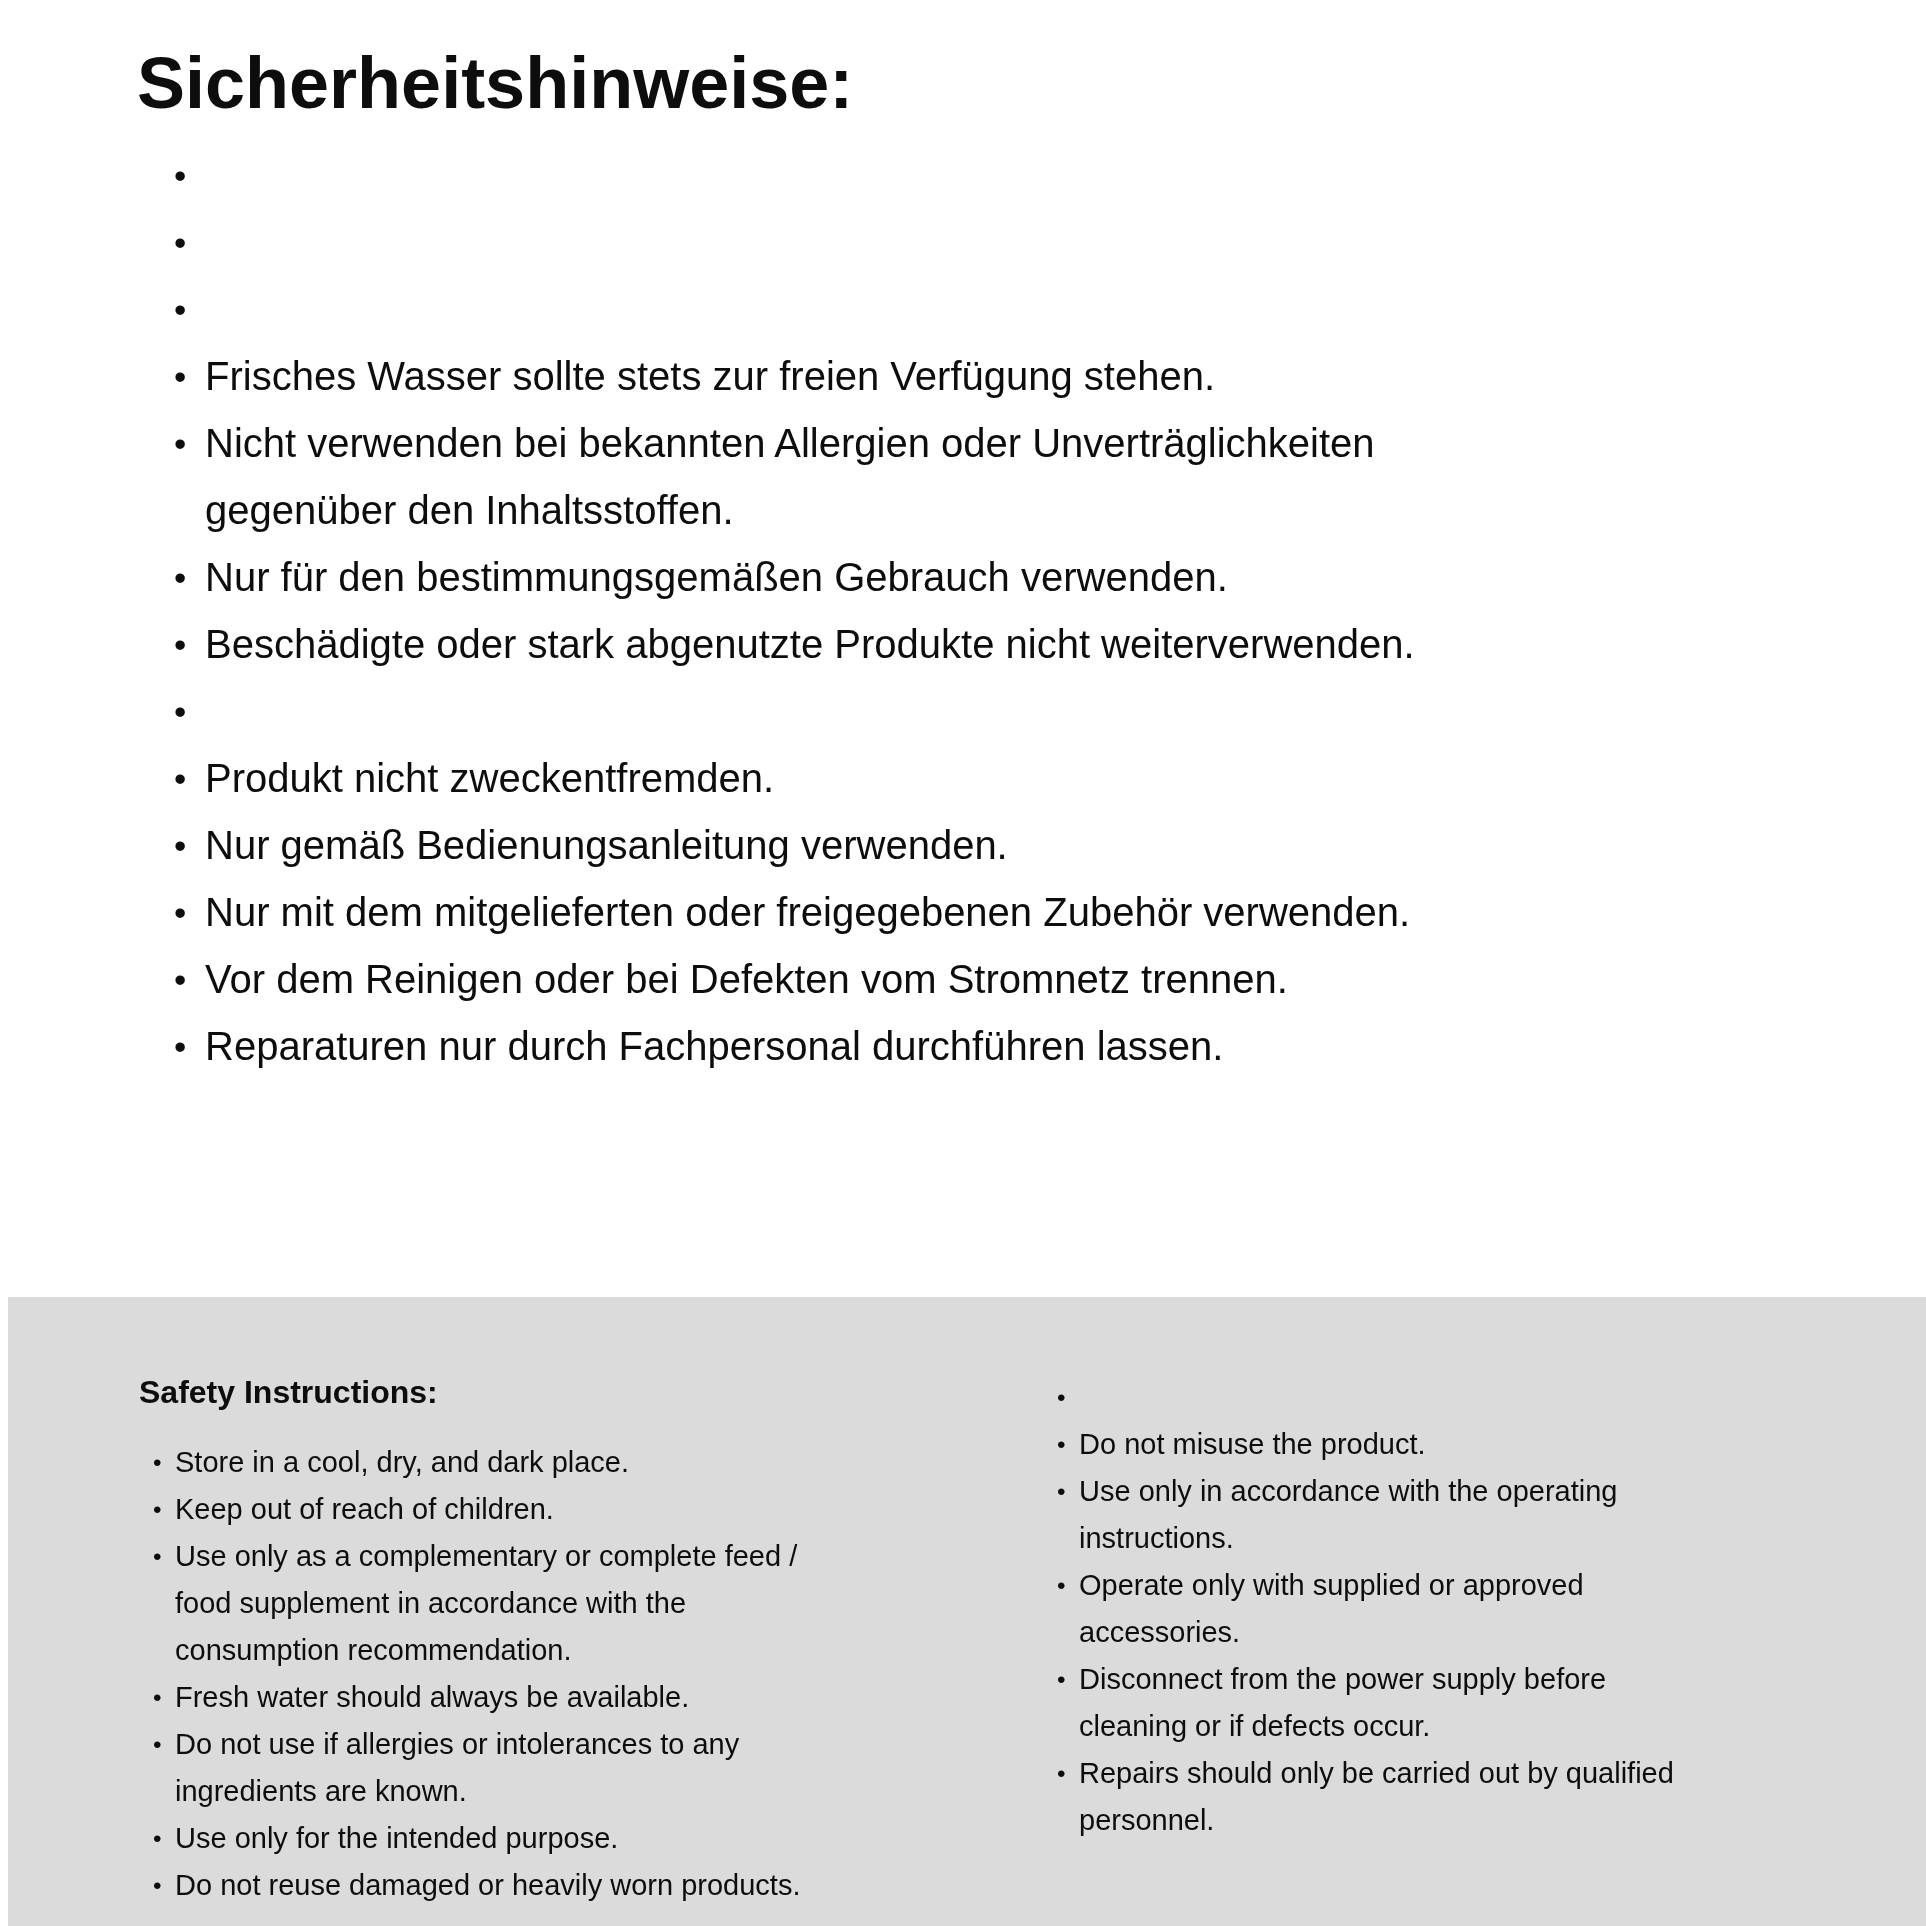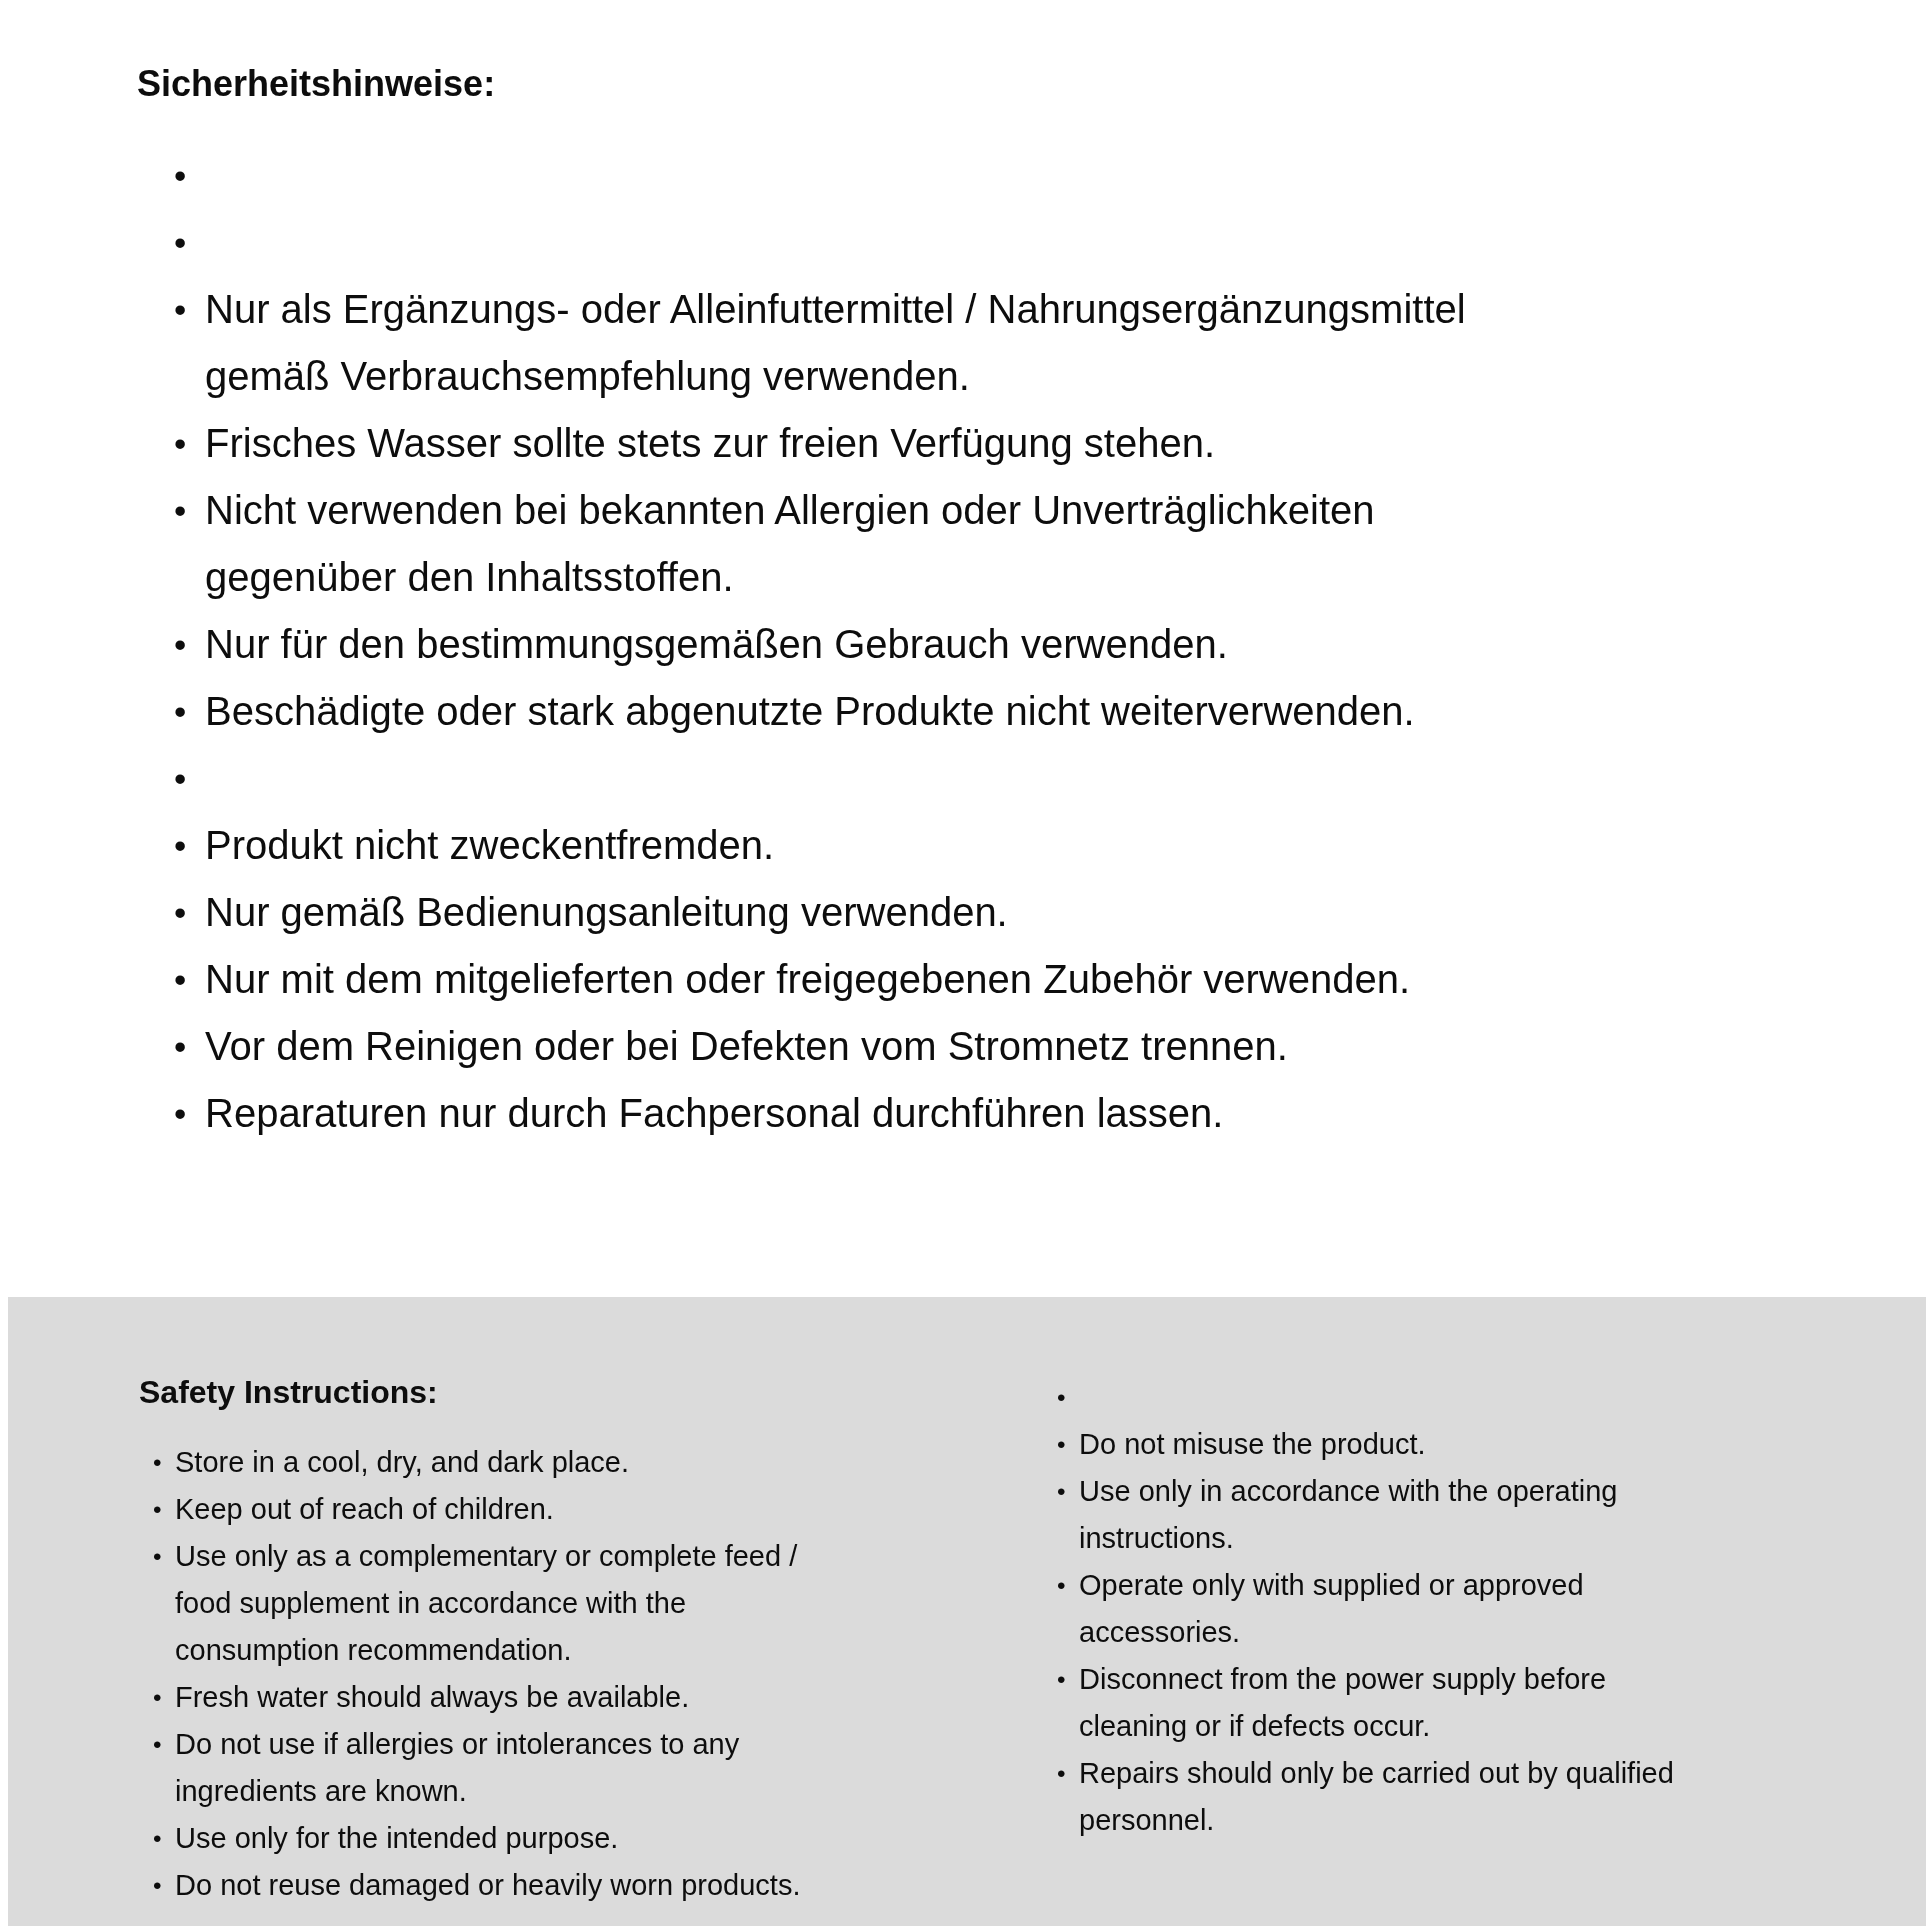--- a/index.html
+++ b/index.html
@@ -11,21 +11,21 @@
     color: #0d0d0d;
     font-family: "Liberation Sans", sans-serif;
     overflow: hidden;
   }
 
   
   .de-section {
     padding: 51px 64px 0 137px;
   }
   .de-heading {
-    font-size: 36px;
+    font-size: 72px;
     font-weight: bold;
     line-height: 65px;
     margin: 0 0 26px 0;
   }
   .de-list {
     margin-left: 37px;
   }
   .de-list .bullet-item {
     display: flex;
     align-items: flex-start;
@@ -91,22 +91,20 @@
     <h1 class="de-heading">Sicherheitshinweise:</h1>
     <div class="de-list">
         <div class="bullet-item">
           <span class="dot">•</span>
         </div>
         <div class="bullet-item">
           <span class="dot">•</span>
         </div>
         <div class="bullet-item">
           <span class="dot">•</span>
-          <span class="txt">Nur als Ergänzungs- oder Alleinfuttermittel / Nahrungsergänzungsmittel
-gemäß Verbrauchsempfehlung verwenden.</span>
         </div>
         <div class="bullet-item">
           <span class="dot">•</span>
           <span class="txt">Frisches Wasser sollte stets zur freien Verfügung stehen.</span>
         </div>
         <div class="bullet-item">
           <span class="dot">•</span>
           <span class="txt">Nicht verwenden bei bekannten Allergien oder Unverträglichkeiten
 gegenüber den Inhaltsstoffen.</span>
         </div>

